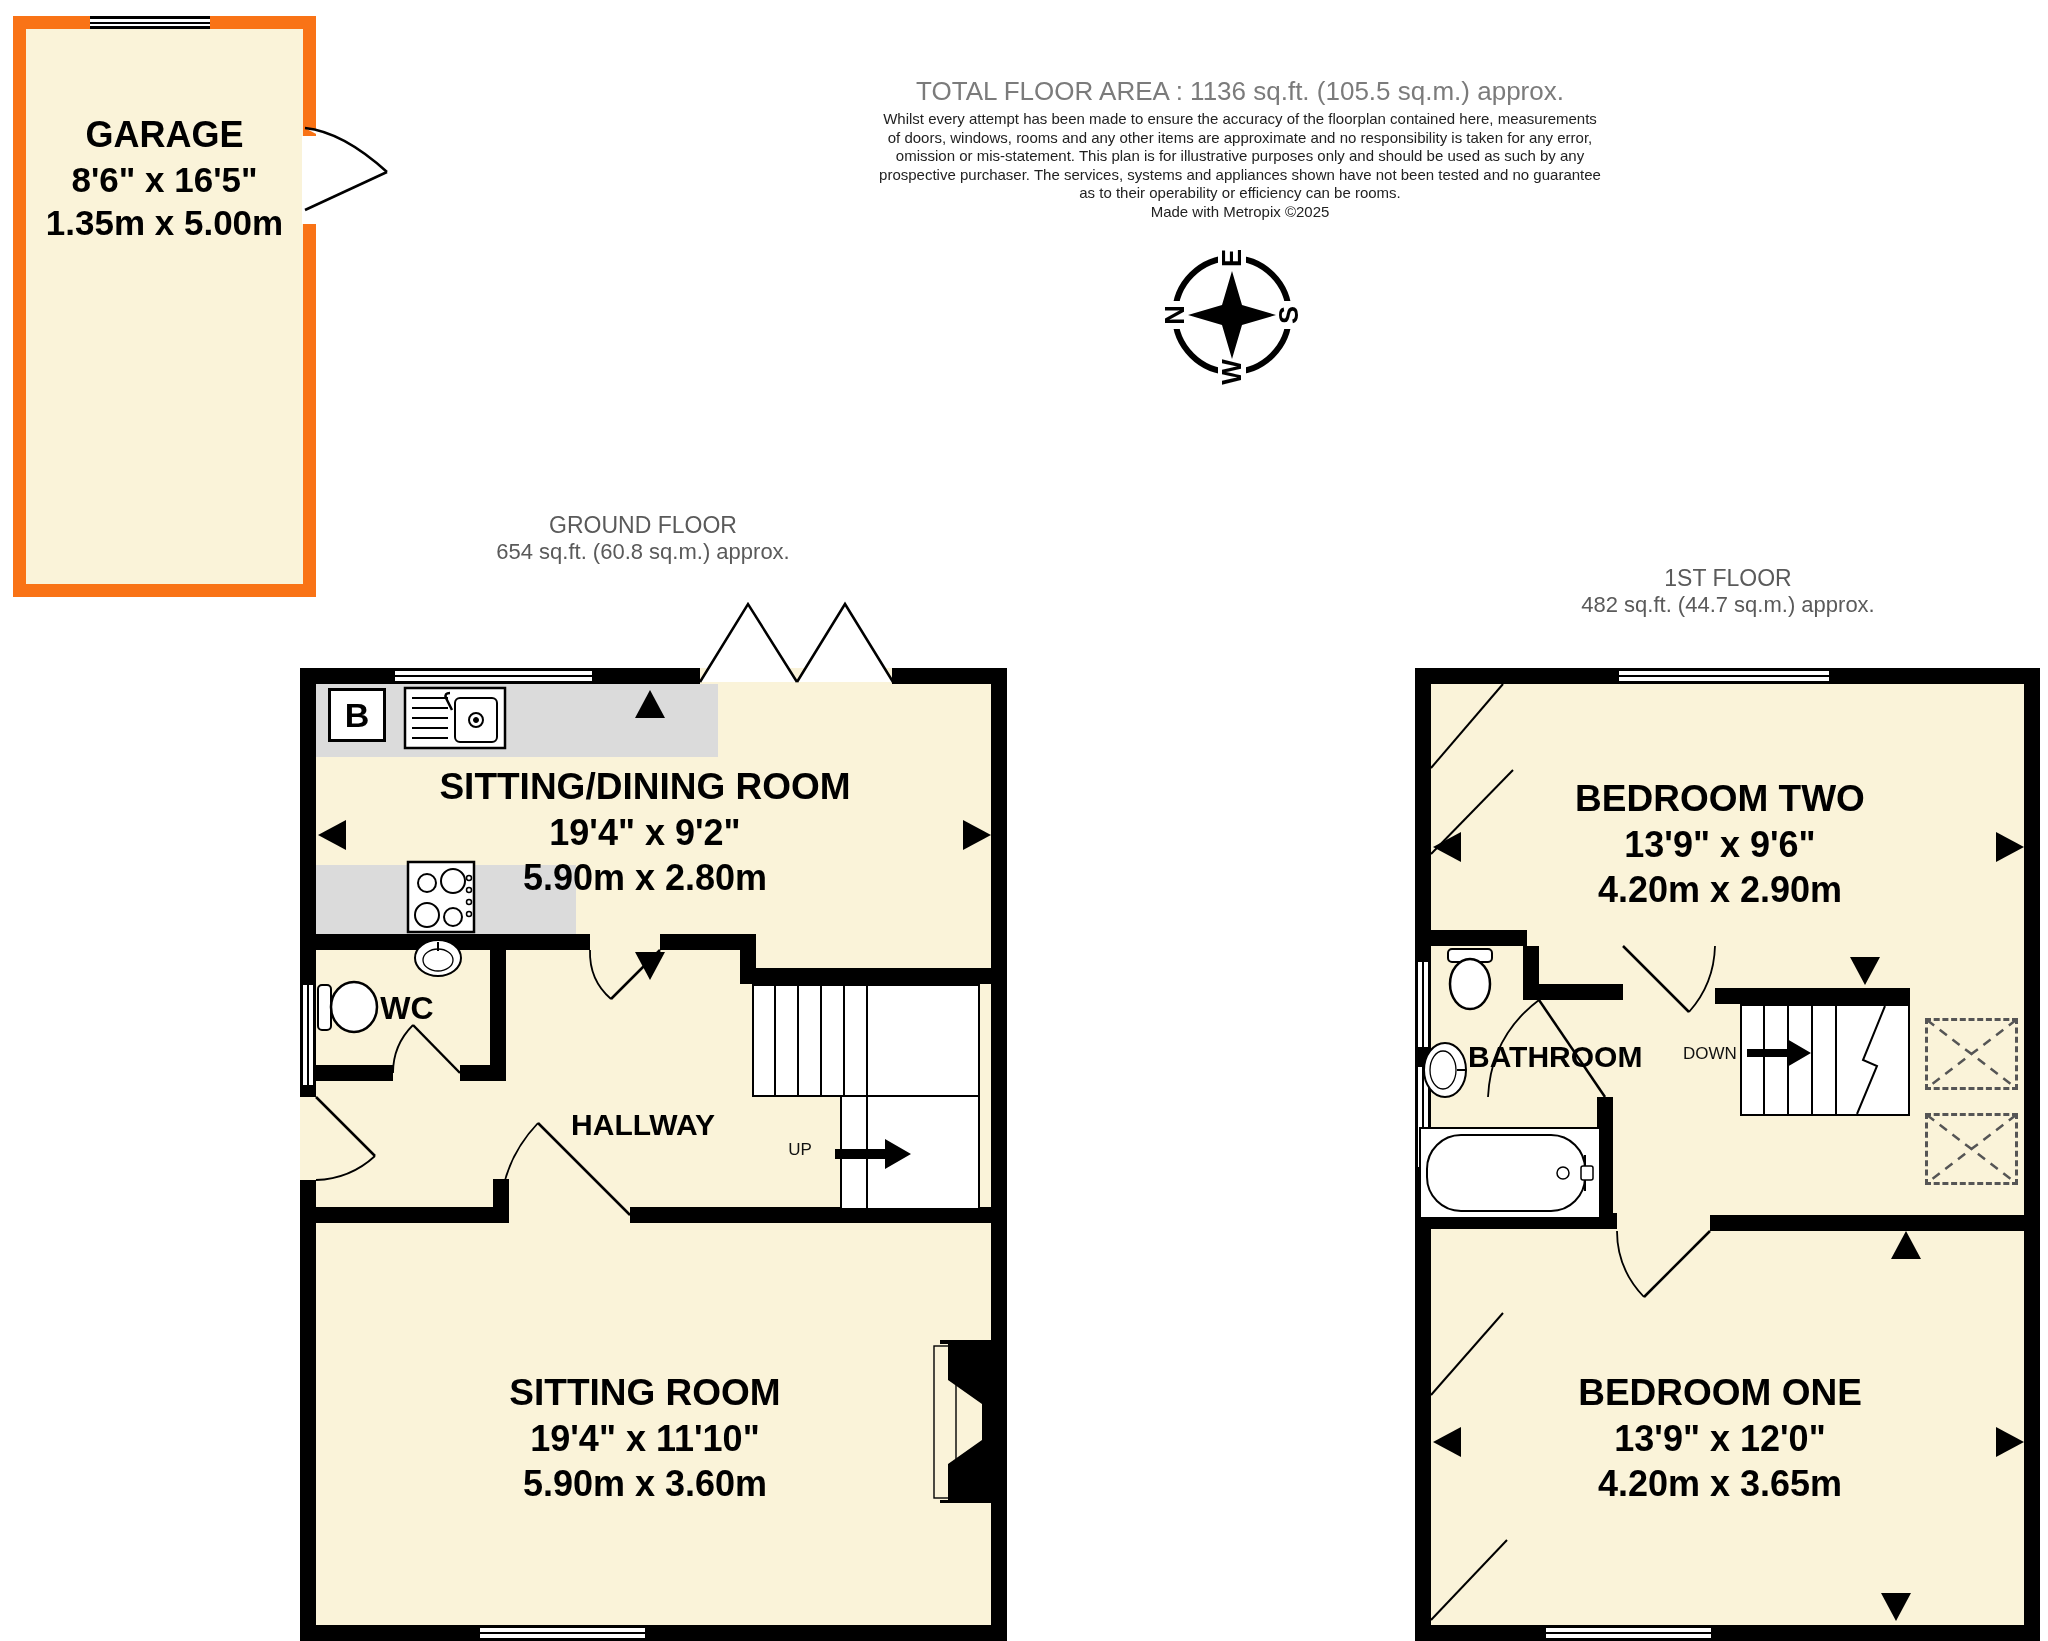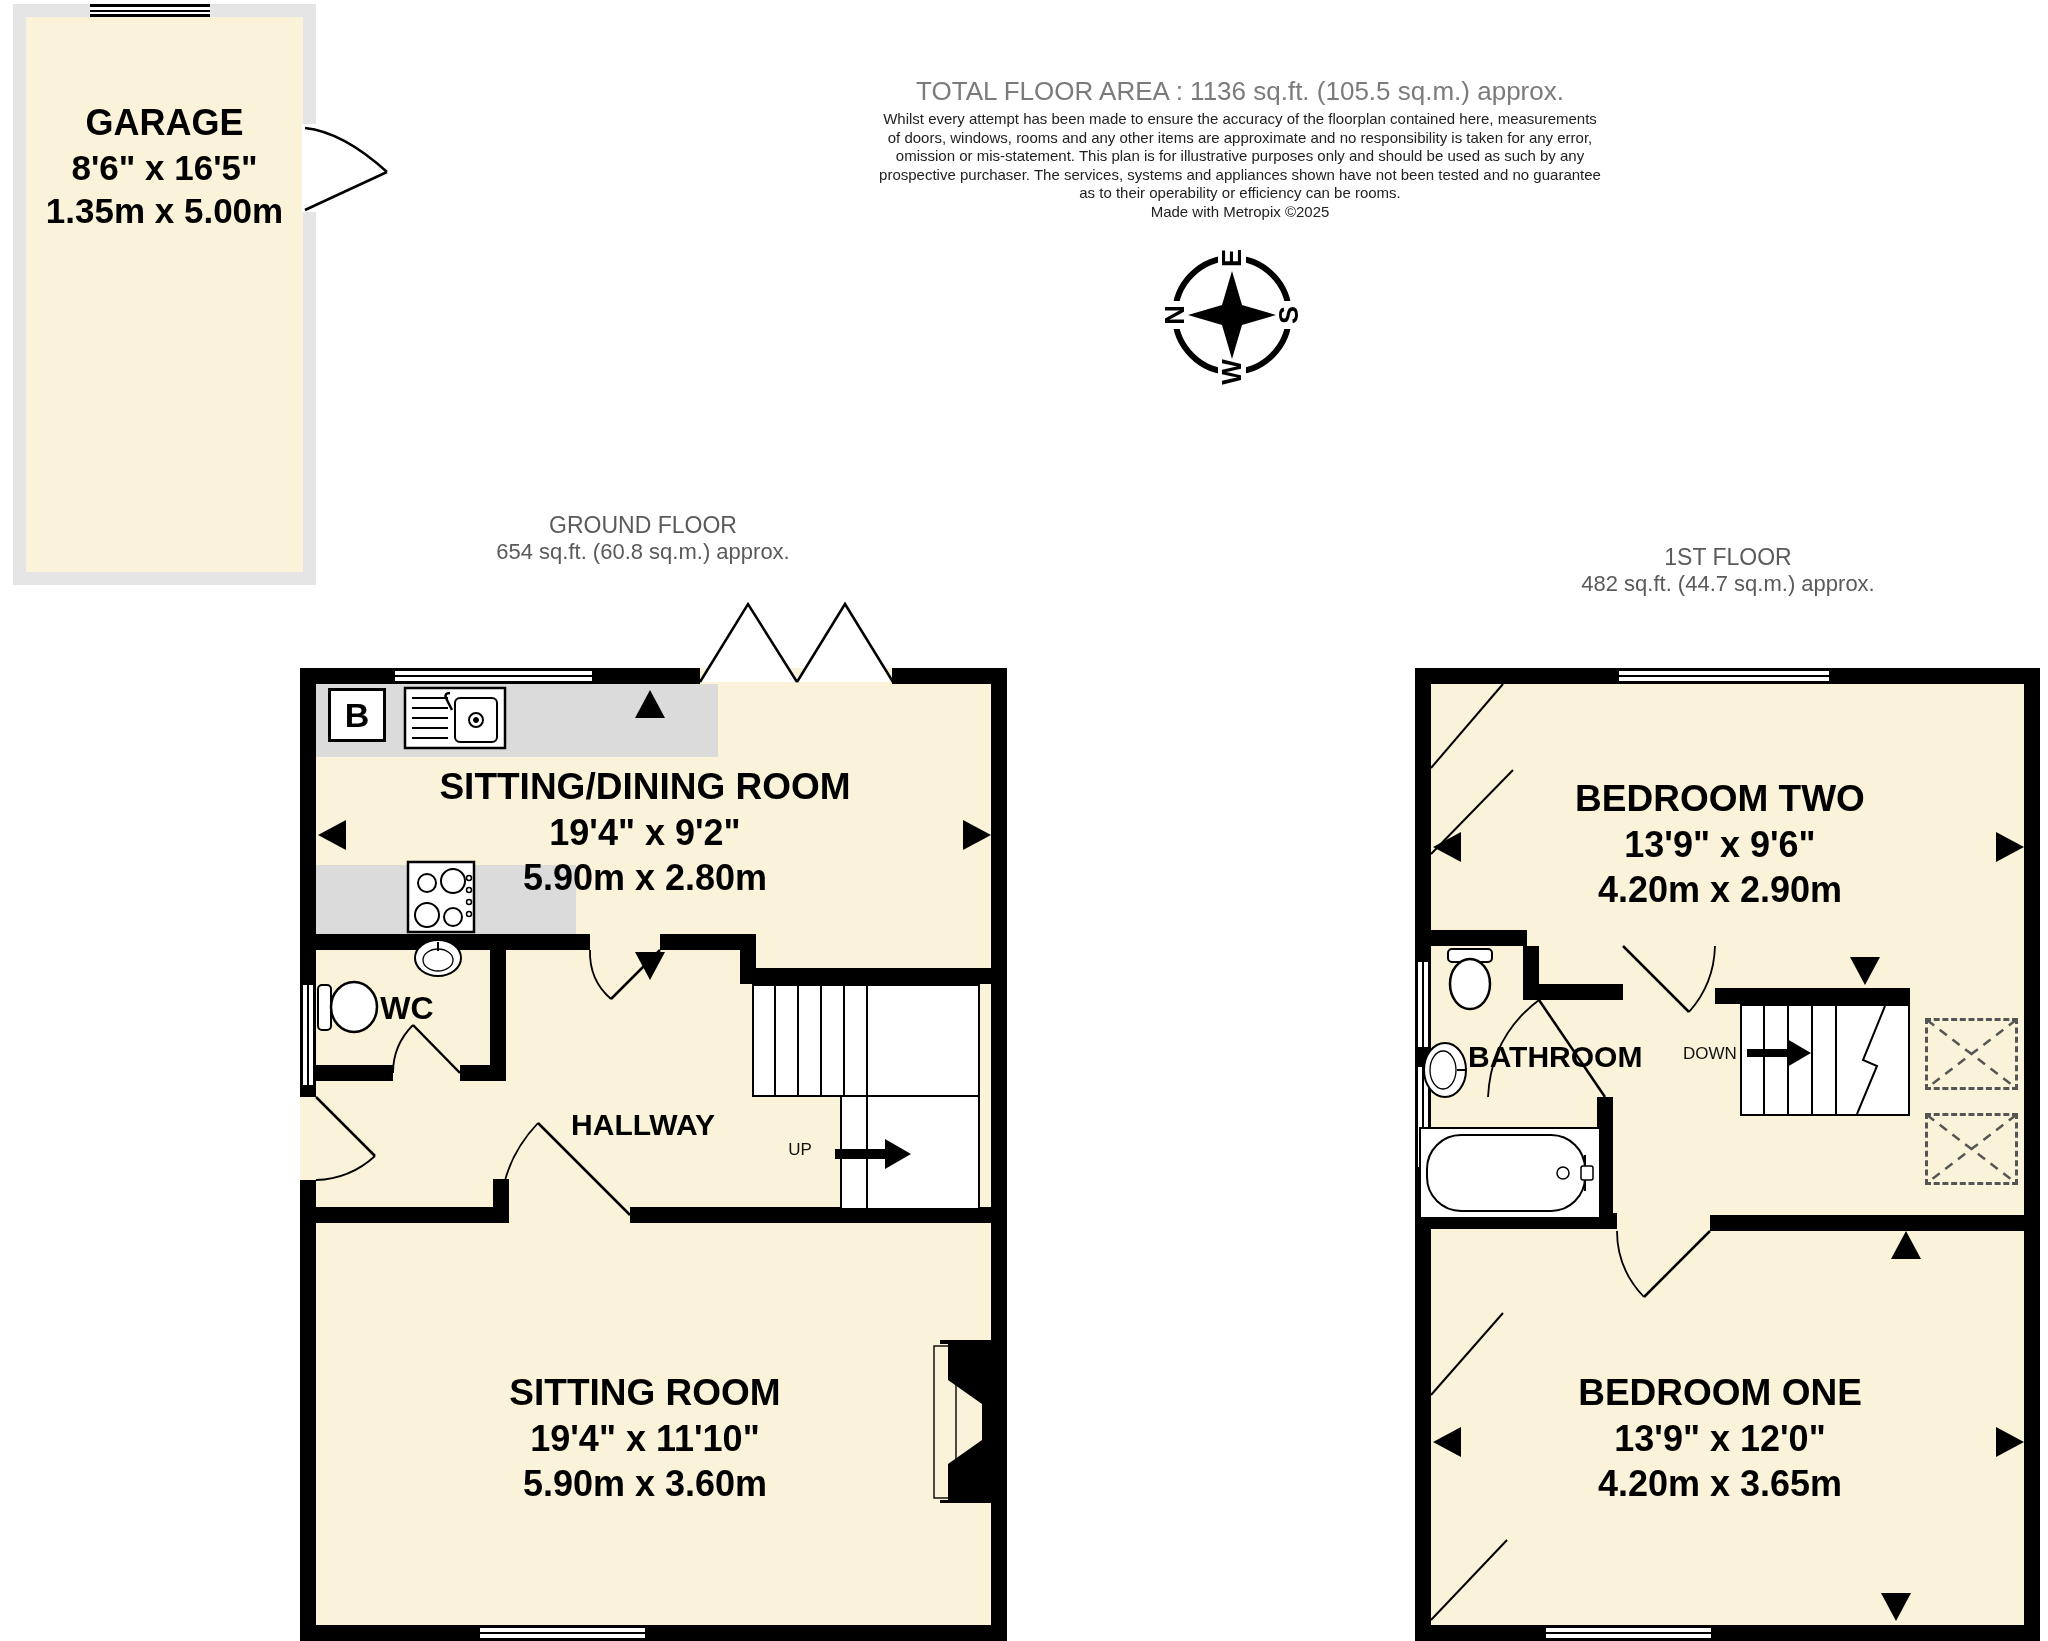--- a/index.html
+++ b/index.html
@@ -54,26 +54,26 @@
     <text x="85" y="23" transform="rotate(-90 85 23)" text-anchor="middle" dominant-baseline="central" font-size="27" font-weight="bold">E</text>
     <text x="28" y="80" transform="rotate(-90 28 80)" text-anchor="middle" dominant-baseline="central" font-size="27" font-weight="bold">N</text>
     <text x="142" y="80" transform="rotate(-90 142 80)" text-anchor="middle" dominant-baseline="central" font-size="27" font-weight="bold">S</text>
     <text x="85" y="137" transform="rotate(-90 85 137)" text-anchor="middle" dominant-baseline="central" font-size="27" font-weight="bold">W</text>
   </svg>
 
   <div class="lbl" style="left:393px;top:512px;width:500px;">
     <div class="floor-label">GROUND FLOOR</div>
     <div class="floor-area">654 sq.ft. (60.8 sq.m.) approx.</div>
   </div>
-  <div class="lbl" style="left:1478px;top:544px;width:500px;">
+  <div class="lbl" style="left:1478px;top:565px;width:500px;">
     <div class="floor-label">1ST FLOOR</div>
     <div class="floor-area">482 sq.ft. (44.7 sq.m.) approx.</div>
   </div>
 
-  <div class="abs" style="left:13px;top:4px;width:303px;height:581px;background:#e5e5e5;">
+  <div class="abs" style="left:13px;top:16px;width:303px;height:581px;background:#f97316;">
     <div class="room" style="left:13px;top:13px;width:277px;height:555px;"></div>
     <div class="win-h" style="left:77px;top:0;width:120px;height:13px;"></div>
     <div class="abs" style="left:289px;top:120px;width:14px;height:88px;background:#fff;"></div>
     <div class="lbl" style="left:0;top:96px;width:100%;">
       <div class="room-name" style="font-size:36px;">GARAGE</div>
       <div class="room-dim" style="font-size:35px;line-height:43px;">8'6" x 16'5"</div>
       <div class="room-dim" style="font-size:35px;line-height:43px;">1.35m x 5.00m</div>
     </div>
   </div>
   <svg class="overlay" style="left:13px;top:4px;" width="303" height="581" viewBox="0 0 303 581">

